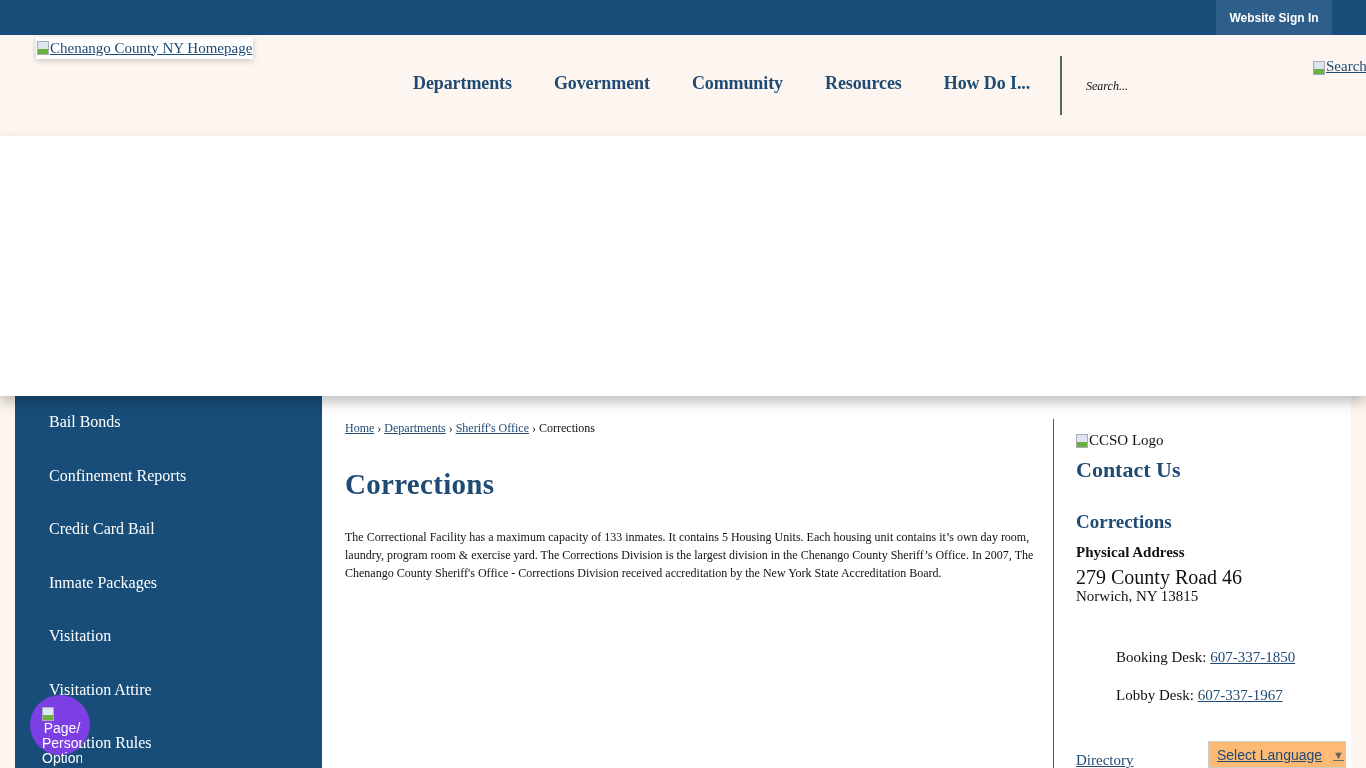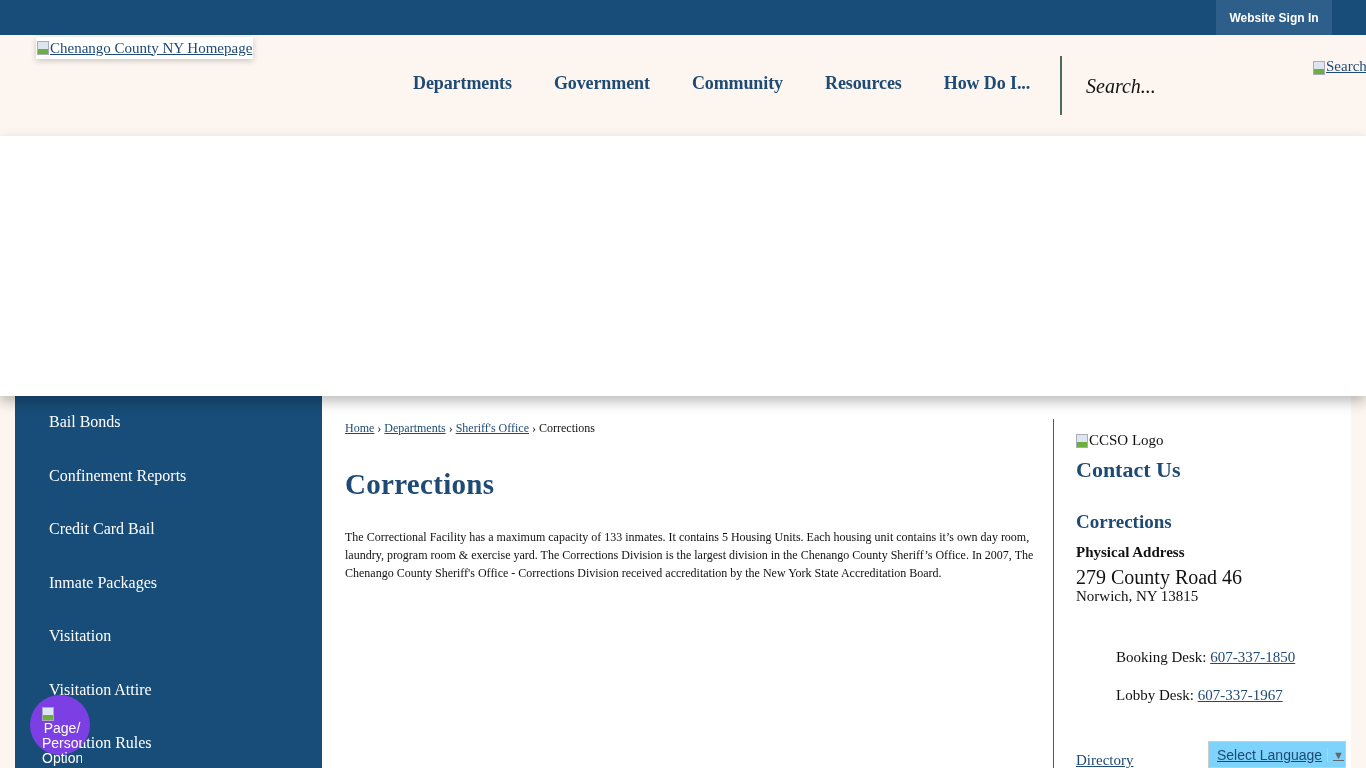--- a/index.html
+++ b/index.html
@@ -12,21 +12,21 @@
   .topbar .create b { font-weight: bold; }
   .topbar .signin { position: absolute; left: 1216px; top: 0; width: 116px; height: 35px; background: #2d5f8a; color: #fff; font-family: "Liberation Sans", sans-serif; font-size: 12px; font-weight: bold; display: flex; align-items: center; justify-content: center; cursor: pointer; }
 
   
   .header { position: absolute; left: 0; top: 35px; width: 1366px; height: 101px; background: #fdf6f0; margin-left: 36px; }
   .logo-link { position: absolute; left: 0; top: 2px; height: 22px; background: #fff; padding: 0 1px; box-shadow: 0 2px 6px rgba(0,0,0,0.2); display: flex; align-items: center; font-size: 15px; color: #1e4a74; text-decoration: underline; cursor: pointer; }
   .broken-img { display: inline-block; width: 12px; height: 14px; border: 1px solid #aab; background: linear-gradient(180deg,#dde6f0 0 55%, #6bb03f 55% 100%); margin-right: 1px; vertical-align: middle; }
   .nav { position: absolute; left: 356px; top: 38px; display: flex; }
   .nav .item { font-size: 18px; font-weight: bold; color: #1e4a74; padding: 0 21px; cursor: pointer; letter-spacing: -0.1px; }
   .nav-divider { position: absolute; left: 1024px; top: 21px; width: 2px; height: 59px; background: #4c6b5a; }
-  .search-input { position: absolute; left: 1040px; top: 38px; width: 220px; height: 26px; border: none; background: transparent; font-family: "Liberation Serif", serif; font-style: italic; font-size: 20px; color: #111; padding-left: 10px; outline: none; }
+  .search-input { position: absolute; left: 1040px; top: 38px; width: 220px; height: 26px; border: none; background: transparent; font-family: "Liberation Serif", serif; font-style: italic; font-size: 12px; color: #111; padding-left: 10px; outline: none; }
   .search-input::placeholder { color: #111; font-style: italic; }
   .search-btn { position: absolute; left: 1277px; top: 23px; font-size: 15px; color: #1e4a74; text-decoration: underline; cursor: pointer; display: flex; align-items: flex-end; }
 
   
   .banner { position: absolute; left: 0; top: 136px; width: 1366px; height: 260px; background: #fff; box-shadow: 0 6px 12px rgba(0,0,0,0.25); z-index: 3; }
 
   
   .content { position: absolute; left: 15px; top: 396px; width: 1336px; height: 372px; background: #fff; }
 
   
@@ -44,21 +44,21 @@
   .ccso-logo { position: absolute; left: 1076px; top: 432px; font-size: 15px; color: #111; display: flex; align-items: center; text-align: center; }
   .contact-title { position: absolute; left: 1076px; top: 457px; font-size: 22px; font-weight: bold; color: #1e4a74; }
   .corr-title { position: absolute; left: 1076px; top: 511px; font-size: 19px; font-weight: bold; color: #1e4a74; }
   .addr-label { position: absolute; left: 1076px; top: 544px; font-size: 15px; font-weight: bold; }
   .addr-line1 { position: absolute; left: 1076px; top: 566px; font-size: 20px; }
   .addr-line2 { position: absolute; left: 1076px; top: 588px; font-size: 15px; }
   .phone-row { position: absolute; left: 1076px; font-size: 15px; margin-left: 40px; }
   .phone-row a { color: #1e4a74; text-decoration: underline; cursor: pointer; }
   .directory { position: absolute; left: 1076px; top: 752px; font-size: 15px; color: #1e4a74; text-decoration: underline; cursor: pointer; }
 
-  .lang-select { position: absolute; left: 1208px; top: 741px; width: 138px; height: 27px; background: #7dd3fc; border: 1px solid #ccc; font-family: "Liberation Sans", sans-serif; font-size: 14px; display: flex; align-items: center; padding-left: 8px; cursor: pointer; z-index: 5; }
+  .lang-select { position: absolute; left: 1208px; top: 741px; width: 138px; height: 27px; background: #fdba74; border: 1px solid #ccc; font-family: "Liberation Sans", sans-serif; font-size: 14px; display: flex; align-items: center; padding-left: 8px; cursor: pointer; z-index: 5; }
   .lang-select .label { color: #1e4a74; text-decoration: underline; }
   .lang-select .sep { width: 1px; height: 14px; background: #ccc; margin: 0 5px; }
   .lang-select .arrow { color: #666; font-size: 11px; text-decoration: underline; }
 
   
   .fab { position: absolute; left: 30px; top: 695px; width: 60px; height: 60px; border-radius: 50%; background: #7b3fe4; z-index: 6; cursor: pointer; overflow: visible; text-align: center; }
   .fab .txt { position: absolute; left: 12px; top: 12px; width: 40px; font-family: "Liberation Sans", sans-serif; font-size: 14px; line-height: 15px; color: #fff; white-space: pre; overflow: hidden; height: 64px; }
 </style>
 </head>
 <body>

